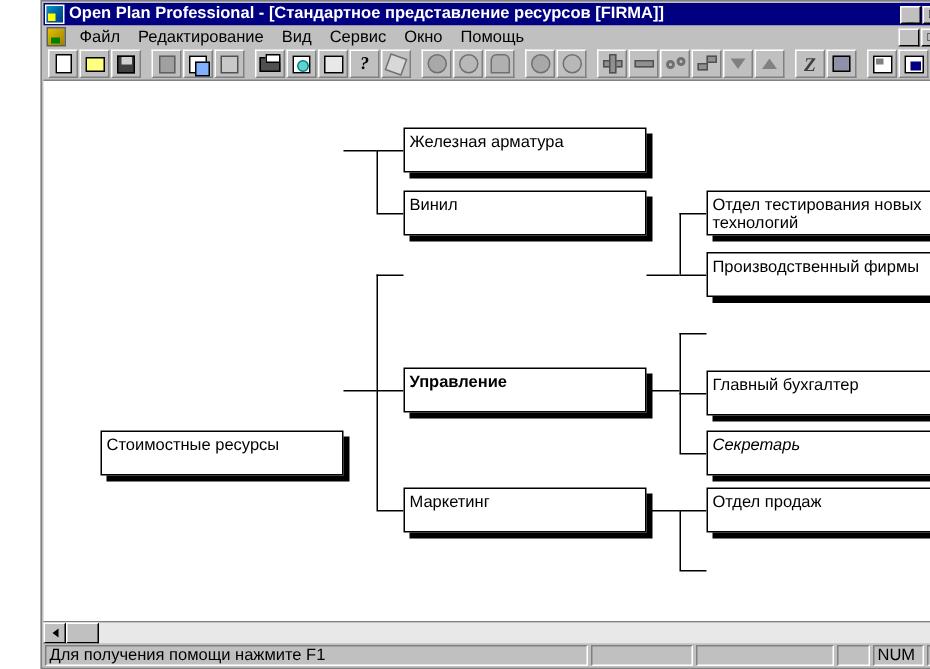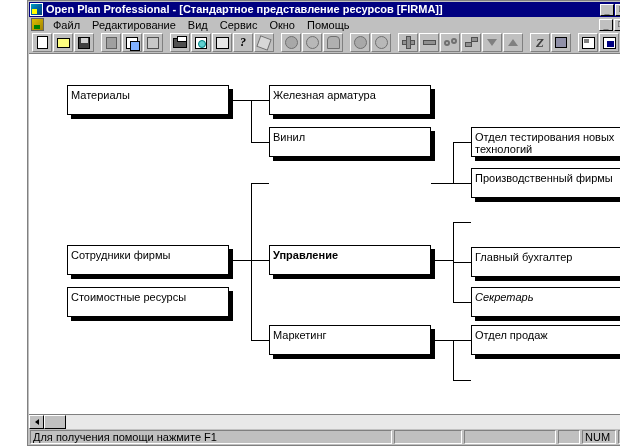--- a/index.html
+++ b/index.html
@@ -453,26 +453,20 @@
       <div class="ln h" style="left:402px; top:285px; width:22px;"></div>
       <div class="ln v" style="left:424px; top:285px; height:40px;"></div>
       <div class="ln h" style="left:424px; top:285px; width:18px;"></div>
       <div class="ln h" style="left:424px; top:325px; width:18px;"></div>
 
       <div class="ln h" style="left:604px; top:87px;  width:12px;"></div>
       <div class="ln h" style="left:604px; top:128px; width:12px;"></div>
       <div class="ln h" style="left:604px; top:285px; width:12px;"></div>
       <div class="ln h" style="left:604px; top:325px; width:12px;"></div>
 
-      <div class="node" style="left:38px;  top:30px;  width:162px; height:30px;">
-          <span>Материалы</span>
-        </div>
-      <div class="node" style="left:38px;  top:190px; width:162px; height:30px;">
-          <span>Сотрудники фирмы</span>
-        </div>
       <div class="node" style="left:240px; top:30px;  width:162px; height:30px;">
           <span>Железная арматура</span>
         </div>
 
       <div class="node" style="left:38px;  top:232px; width:162px; height:30px;">
           <span>Стоимостные ресурсы</span>
         </div>
       <div class="node" style="left:240px; top:72px;  width:162px; height:30px;">
           <span>Винил</span>
         </div>

